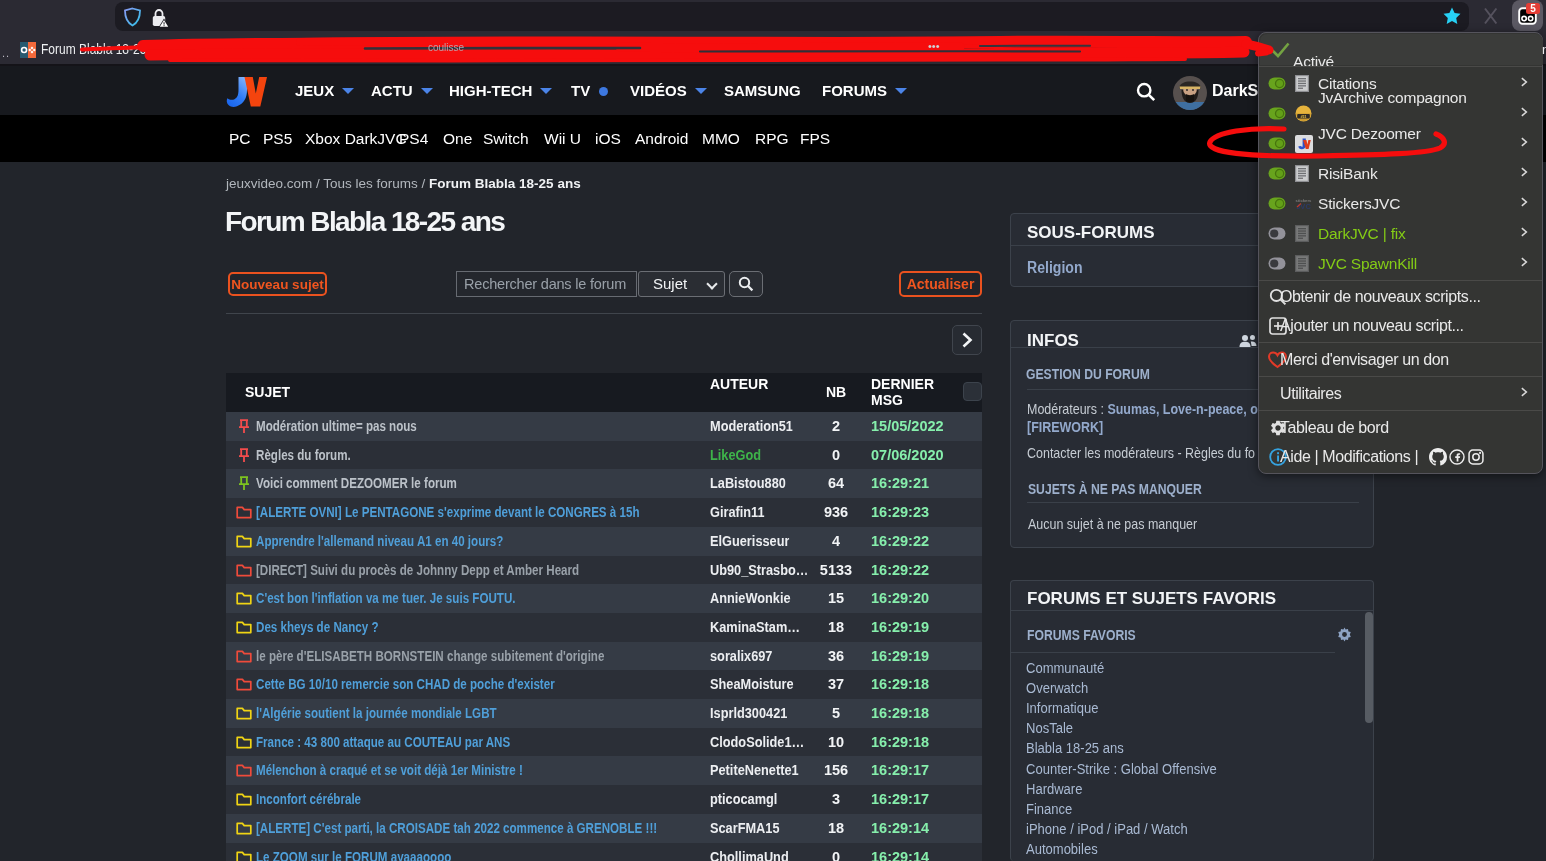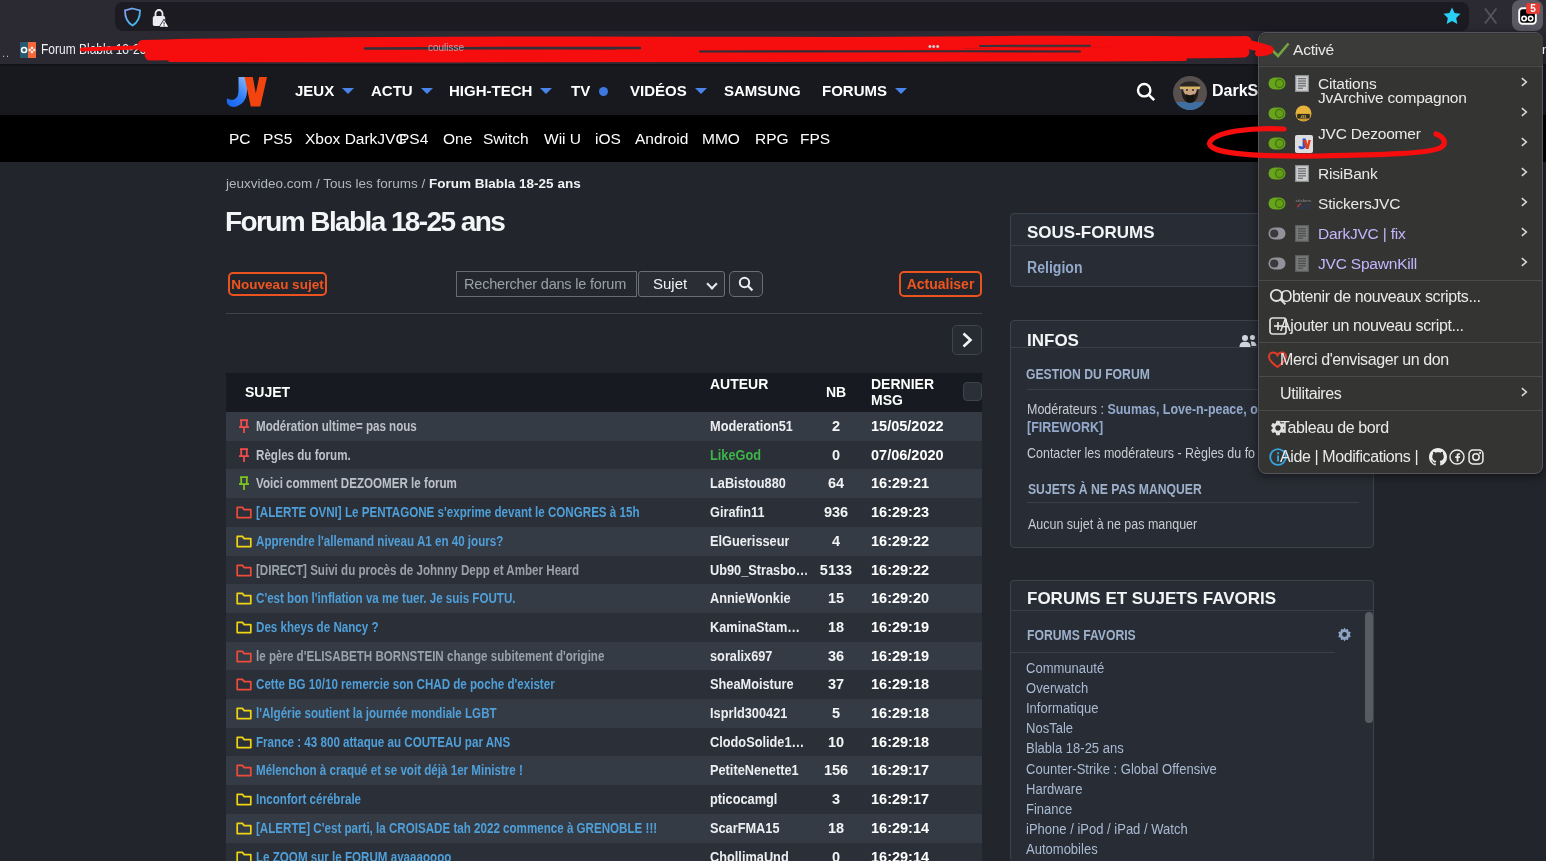--- a/index.html
+++ b/index.html
@@ -35,36 +35,36 @@
   #thead { left:226px; top:373px; width:756px; height:39px; background:#171a20; color:#fff; font-size:14px; font-weight:bold; }
   .trow { left:226px; width:756px; height:29px; font-size:14.5px; font-weight:bold; }
   .odd { background:#353b45; }
   .even { background:#2b2f37; }
   .t-title { position:absolute; left:30px; top:0; height:29px; line-height:29px; white-space:nowrap; color:#4f9fd9; transform:scaleX(0.8); transform-origin:left center; }
   .t-gray .t-title { color:#bcc2c9; }
   .t-vis .t-title { color:#99a1a9; }
   .t-auth { position:absolute; left:484px; top:0; height:29px; line-height:29px; color:#eceef1; white-space:nowrap; overflow:hidden; max-width:110px; transform:scaleX(0.88); transform-origin:left center; }
   .t-auth.green { color:#3eb44a; }
   .t-nb { position:absolute; left:585px; width:50px; top:0; height:29px; line-height:29px; text-align:center; color:#f2f4f6; }
-  .t-time { position:absolute; left:645px; top:0; height:20px; line-height:29px; color:#ffffff; }
+  .t-time { position:absolute; left:645px; top:0; height:20px; line-height:29px; color:#86efac; }
   .t-ic { position:absolute; left:10px; top:7px; width:16px; height:15px; }
   
   .panel { left:1010px; width:364px; background:#282c34; border:1px solid #3c424b; border-radius:4px; }
   .ptitle { position:absolute; left:16px; font-size:17px; font-weight:bold; color:#f2f4f6; }
   .phead-div { position:absolute; left:0; width:100%; height:1px; background:#3a4049; }
   .subdiv { position:absolute; left:16px; width:332px; height:1px; background:#3a4049; }
   .sub { font-size:14px; font-weight:bold; color:#9db0cc; transform:scaleX(0.87); transform-origin:left center; white-space:nowrap; }
   .sbtext { font-size:14.5px; color:#c6ccd3; transform:scaleX(0.86); transform-origin:left center; white-space:nowrap; }
   .sblink { color:#93a9cc; font-weight:bold; }
   .favitem { font-size:15.5px; color:#a9bad3; transform:scaleX(0.84); transform-origin:left center; white-space:nowrap; }
   
   #menu { left:1258px; top:32px; width:285px; height:442px; background:#343533; border:1px solid #55545c; border-radius:8px; box-shadow:0 2px 10px rgba(0,0,0,0.5); }
   .mtext { position:absolute; left:59px; font-size:15.5px; color:#e9e9e9; white-space:nowrap; letter-spacing:-0.2px; }
   .mtext2 { position:absolute; left:21px; font-size:16px; color:#e9e9e9; white-space:nowrap; letter-spacing:-0.4px; }
-  .mdis { color:#c4b5fd; }
+  .mdis { color:#84cc16; }
   .msep { position:absolute; left:0; width:100%; height:1px; background:#4a4a48; }
   .mchev { position:absolute; left:260px; width:10px; height:10px; }
 </style>
 </head>
 <body>
 
   <div class="abs" id="toolbar">
     <div class="abs" id="urlfield"></div>
     <svg class="abs" style="left:123px;top:7px" width="19" height="20" viewBox="0 0 19 20">
       <defs>
@@ -383,21 +383,21 @@
   <div class="abs favitem" style="left:1026px;top:800px">Finance</div>
   <div class="abs favitem" style="left:1026px;top:820px">iPhone / iPod / iPad / Watch</div>
   <div class="abs favitem" style="left:1026px;top:840px">Automobiles</div>
   <div class="abs" style="left:1365px;top:612px;width:8px;height:111px;background:#575c63;border-radius:4px"></div>
 
   <div class="abs" id="menu">
     <div class="abs" style="left:1px;top:1px;width:283px;height:31px;background:#3b3c3a;border-radius:7px 7px 0 0"></div>
     <svg class="abs" style="left:12px;top:9px" width="19" height="16" viewBox="0 0 19 16">
       <path d="M1.5 8.5 L7 14 L17.5 1.5" fill="none" stroke="#74a342" stroke-width="2.6"></path>
     </svg>
-    <div class="mtext" style="left:34px;top:8px">Activé</div>
+    <div class="mtext" style="left:34px;top:20px">Activé</div>
     <div class="msep" style="top:32.5px"></div>
     <svg class="abs" style="left:9px;top:44px" width="18" height="13" viewBox="0 0 18 13">
       <rect x="0.5" y="0.5" width="17" height="12" rx="6" fill="#68a41d"></rect>
       <circle cx="11.6" cy="6.5" r="4.1" fill="#63a018" stroke="#47750e" stroke-width="1.3"></circle>
     </svg>
     <svg class="abs" style="left:36px;top:42px" width="14" height="17" viewBox="0 0 14 17">
       <rect x="0.6" y="0.6" width="12.8" height="15.8" fill="#cbccce" stroke="#8e8f93" stroke-width="1.2"></rect>
       <g fill="#6f7174">
         <rect x="3" y="3" width="8" height="1.3"></rect>
         <rect x="3" y="5.4" width="8" height="1.3"></rect>

